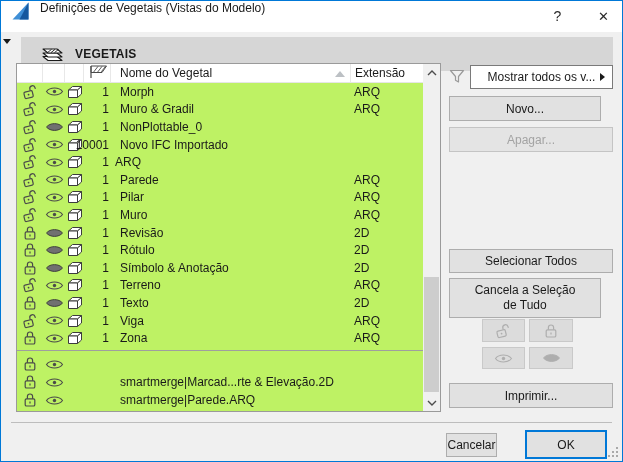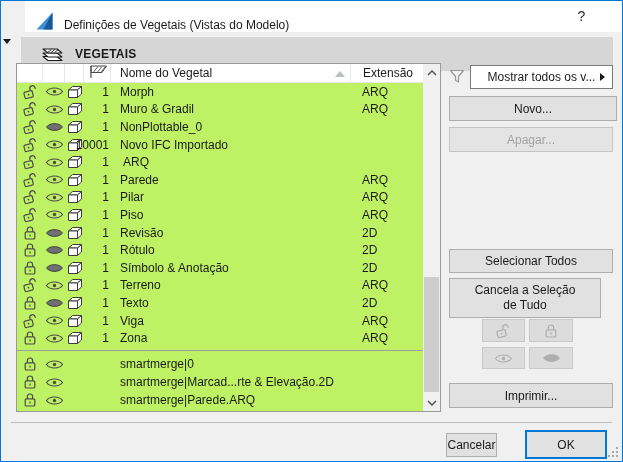--- a/index.html
+++ b/index.html
@@ -10,21 +10,21 @@
     color: #1a1a1a;
     background: #ffffff;
   }
   .dialog {
     position: relative; width: 623px; height: 462px;
     background: #f0f0f0; border: 1px solid #0078d7; overflow: hidden;
   }
   
   .titlebar {
     position: absolute; left: 0; top: 0; right: 0; height: 31px;
-    background: #ffffff; display: flex; align-items: flex-end; margin-left: 24px;
+    background: #ffffff; display: flex; align-items: flex-start;
   }
   .app-icon { margin-left: 9px; display: inline-flex; }
   .title { margin-left: 9px; white-space: nowrap; }
   .cap-btn {
     position: absolute; top: 0; width: 31px; height: 30px;
     display: flex; align-items: center; justify-content: center;
     font-size: 14px; color: #2a2a2a; cursor: default;
   }
   .cap-help { left: 541px; }
   .cap-close { left: 587px; font-size: 13px; }
@@ -50,21 +50,21 @@
     display: flex; align-items: center; border-bottom: 1px solid #e6e6e6;
     background: #fff;
   }
   .hcell { height: 100%; display: flex; align-items: center; }
   .hsep { border-right: 1px solid #e8e8e8; }
   .c-lock  { width: 26px; justify-content: center; display: flex; align-items: center; }
   .c-eye   { width: 22px; justify-content: center; display: flex; align-items: center; }
   .c-solid { width: 19px; justify-content: center; display: flex; align-items: center; }
   .c-num   { width: 27px; justify-content: flex-end; padding-right: 2px; display: flex; align-items: center; white-space: nowrap; }
   .c-name  { flex: 1; padding-left: 9px; display: flex; align-items: center; position: relative; white-space: nowrap; overflow: hidden; }
-  .c-ext   { width: 73px; padding-left: 12px; display: flex; align-items: center; border-left: 1px solid #e8e8e8; }
+  .c-ext   { width: 73px; padding-left: 4px; display: flex; align-items: center; border-left: 1px solid #e8e8e8; }
   .row .c-ext { border-left: none; }
   .sort-tri { position: absolute; right: 5px; top: 7px; line-height: 0; }
   .rows {
     position: absolute; left: 0; top: 19px; right: 17px; bottom: 0; overflow: hidden;
   }
   .row { display: flex; align-items: center; height: 17.6px; }
   .row.smart { height: 18.2px; }
   .sep { height: 1px; background: #9f9f9f; margin: 3px 0 4px 0; }
   .row svg { display: block; }
   
@@ -84,21 +84,21 @@
     text-align: center; cursor: default; user-select: none;
   }
   .btn.disabled { background: #e4e4e4; border-color: #c4c4c4; color: #a3a3a3; }
   .funnel { position: absolute; left: 448px; top: 68px; display: inline-flex; }
   .popupbtn { left: 469px; top: 64px; width: 143px; height: 24px; background: #fff; border: 1px solid #7a7a7a; }
   .popup-arrow {
     position: absolute; right: 7px; top: 7px; width: 0; height: 0;
     border-top: 4px solid transparent; border-bottom: 4px solid transparent;
     border-left: 5px solid #1a1a1a;
   }
-  .btn-new    { left: 448px; top: 95px;  width: 168px; height: 25px; }
+  .btn-new    { left: 448px; top: 95px;  width: 152px; height: 25px; }
   .btn-del    { left: 448px; top: 126px; width: 164px; height: 25px; }
   .btn-selall { left: 448px; top: 248px; width: 164px; height: 24px; }
   .btn-desel  { left: 448px; top: 277px; width: 152px; height: 40px; flex-direction: column; line-height: 15px; }
   .iconbtn { background: #dcdcdc; border: 1px solid #c9c9c9; }
   .iconbtn svg *[stroke] { stroke: #aeaeae; }
   .iconbtn svg *[fill]:not([fill="none"]) { fill: #aeaeae; }
   .ib1 { left: 481px; top: 318px; width: 43px; height: 23px; }
   .ib2 { left: 528px; top: 318px; width: 44px; height: 23px; }
   .ib3 { left: 481px; top: 346px; width: 43px; height: 22px; }
   .ib4 { left: 528px; top: 346px; width: 44px; height: 22px; }
@@ -405,21 +405,21 @@
     <span class="c-solid">
             <svg width="16" height="14" viewBox="0 0 16 14">
               <g fill="#ffffff" stroke="#3c3c3c" stroke-width="1" stroke-linejoin="round">
                 <path d="M1.5 5 L5.5 1.5 H14.5 L10.5 5 Z"></path>
                 <path d="M10.5 5 L14.5 1.5 V9 L10.5 12.5 Z"></path>
                 <rect x="1.5" y="5" width="9" height="7.5"></rect>
               </g>
             </svg>
           </span>
     <span class="c-num">1</span>
-    <span class="c-name">Piso</span>
+    <span class="c-name">Muro</span>
     <span class="c-ext">ARQ</span>
   </div>
         <div class="row">
     <span class="c-lock">
             <svg width="14" height="16" viewBox="0 0 14 16">
               <g fill="none" stroke="#4a4a4a" stroke-width="1.2">
                 <rect x="2.2" y="6.8" width="9.6" height="7.2" rx="1.3"></rect>
                 <path d="M4.4 6.8 V4.6 A2.6 2.6 0 0 1 9.6 4.6 V6.8"></path>
                 <path d="M7 9.4 V11.6"></path>
               </g>
@@ -630,21 +630,20 @@
             </svg>
           </span>
     <span class="c-eye">
             <svg width="19" height="11" viewBox="0 0 19 11">
               <path d="M1.5 5.5 C5 0.8 14 0.8 17.5 5.5 C14 10.2 5 10.2 1.5 5.5 Z" fill="none" stroke="#4a4a4a" stroke-width="1.1"></path>
               <circle cx="9.5" cy="5.5" r="1.7" fill="#4a4a4a"></circle>
             </svg>
           </span>
     <span class="c-solid"></span>
     <span class="c-num"></span>
-    <span class="c-name">smartmerge|0</span>
     <span class="c-ext"></span>
   </div>
         <div class="row smart">
     <span class="c-lock">
             <svg width="14" height="16" viewBox="0 0 14 16">
               <g fill="none" stroke="#4a4a4a" stroke-width="1.2">
                 <rect x="2.2" y="6.8" width="9.6" height="7.2" rx="1.3"></rect>
                 <path d="M4.4 6.8 V4.6 A2.6 2.6 0 0 1 9.6 4.6 V6.8"></path>
                 <path d="M7 9.4 V11.6"></path>
               </g>

